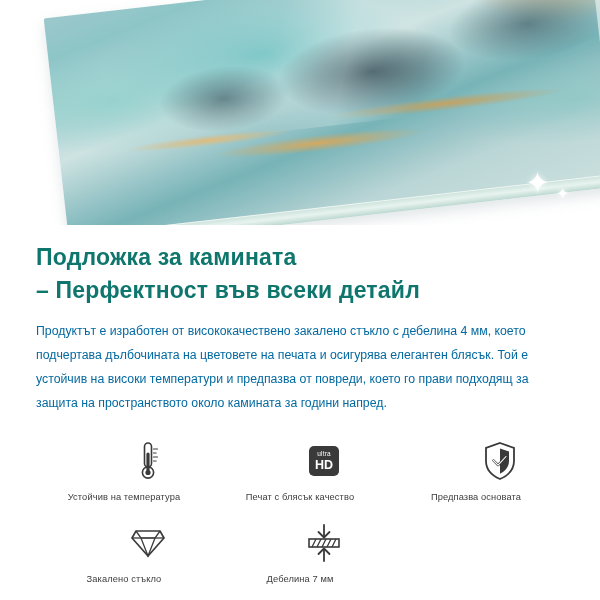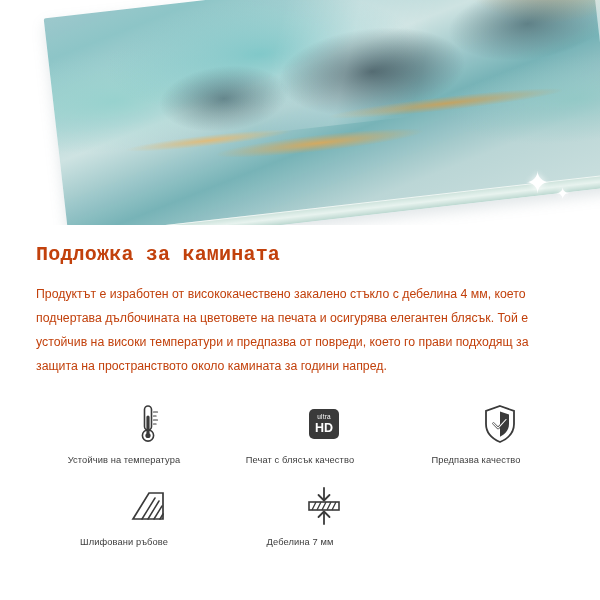--- a/index.html
+++ b/index.html
@@ -85,33 +85,33 @@
     line-height: 1;
     text-shadow: 0 0 6px rgba(255,255,255,0.9);
     user-select: none;
   }
   .sparkle.s1 { left: 525px; top: 168px; font-size: 30px; }
   .sparkle.s2 { left: 556px; top: 186px; font-size: 16px; }
 
   
   .content { padding: 0 36px; }
   .headline {
-    font-family: Liberation Mono, monospace;
-    font-size: 20px;
+    font-family: Liberation Sans, sans-serif;
+    font-size: 23px;
     line-height: 1.42;
-    color: #c2410c;
+    color: #0f766e;
     margin-top: 16px;
     letter-spacing: 0.2px;
   }
   .headline .l2 { display: block; }
   .body-copy {
     margin-top: 14px;
     font-size: 12.3px;
     line-height: 1.95;
-    color: #c2410c;
+    color: #0369a1;
     max-width: 534px;
   }
 
   
   .features {
     margin-top: 22px;
     display: grid;
     grid-template-columns: repeat(3, 1fr);
     row-gap: 18px;
   }
@@ -157,20 +157,21 @@
     <div class="panel-edge"></div>
   </div>
   <span class="sparkle s1">✦</span>
   <span class="sparkle s2">✦</span>
 </div>
 
 <div class="content">
 
   <h1 class="headline">
     <span>Подложка за камината</span>
+    <span class="l2">– Перфектност във всеки детайл</span>
   </h1>
 
   <p class="body-copy">Продуктът е изработен от висококачествено закалено стъкло с дебелина 4 мм, което подчертава дълбочината на цветовете на печата и осигурява елегантен блясък. Той е устойчив на високи температури и предпазва от повреди, което го прави подходящ за защита на пространството около камината за години напред.</p>
 
   <div class="features">
 
     <div class="feature">
       <div class="ico">
         <svg width="26" height="42" viewBox="0 0 26 42">
           <rect x="9.5" y="3" width="7" height="24" rx="3.5" fill="none" stroke="#3a3a3a" stroke-width="1.6"></rect>
@@ -195,33 +196,35 @@
 
     <div class="feature">
       <div class="ico">
         <svg width="34" height="40" viewBox="0 0 34 40">
           <path d="M17 2 L31 7 V20 C31 29 24 35 17 38 C10 35 3 29 3 20 V7 Z" fill="none" stroke="#3a3a3a" stroke-width="1.8"></path>
           <path d="M17 7.5 L26 10.6 V20 C26 26.4 21.4 30.7 17 32.7 Z" fill="#3a3a3a"></path>
           <path d="M10.5 19.5 l4.6 4.6 L23 15.5" fill="none" stroke="#3a3a3a" stroke-width="2.4" stroke-linecap="round" stroke-linejoin="round"></path>
           <path d="M10.5 19.5 l4.6 4.6 L23 15.5" fill="none" stroke="#ffffff" stroke-width="1.1" stroke-linecap="round" stroke-linejoin="round"></path>
         </svg>
       </div>
-      <div class="cap">Предпазва качество</div>
-    </div>
-
-
-    <div class="feature">
-      <div class="ico">
-        <svg width="38" height="34" viewBox="0 0 38 34">
-          <path d="M4 30 L20 4 L34 4 L34 30 Z" fill="none" stroke="#3a3a3a" stroke-width="1.7"></path>
-          <path d="M13 30 L26 9 M19 30 L30 12 M25 30 L33 17 M31 30 L34 25" stroke="#3a3a3a" stroke-width="1.5" stroke-linecap="round"></path>
-        </svg>
-      </div>
-      <div class="cap">Шлифовани ръбове</div>
-    </div>
+      <div class="cap">Предпазва основата</div>
+    </div>
+
+    <div class="feature">
+      <div class="ico">
+        <svg width="40" height="32" viewBox="0 0 40 32">
+          <path d="M8 4 H32 L36 11 L20 29 L4 11 Z" fill="none" stroke="#3a3a3a" stroke-width="1.7"></path>
+          <path d="M4 11 H36" stroke="#3a3a3a" stroke-width="1.3"></path>
+          <path d="M8 4 L13 11 L20 29 L27 11 L32 4" fill="none" stroke="#3a3a3a" stroke-width="1.3"></path>
+          <path d="M13 11 H27" stroke="#3a3a3a" stroke-width="1.1"></path>
+        </svg>
+      </div>
+      <div class="cap">Закалено стъкло</div>
+    </div>
+
 
     <div class="feature">
       <div class="ico">
         <svg width="40" height="40" viewBox="0 0 40 40">
           <path d="M20 2 V13" stroke="#3a3a3a" stroke-width="1.8" stroke-linecap="round"></path>
           <path d="M14.5 9 L20 14.5 L25.5 9" fill="none" stroke="#3a3a3a" stroke-width="1.8" stroke-linecap="round" stroke-linejoin="round"></path>
           <rect x="5" y="16" width="30" height="8" fill="none" stroke="#3a3a3a" stroke-width="1.6"></rect>
           <path d="M8 24 L12 16 M13 24 L17 16 M18 24 L22 16 M23 24 L27 16 M28 24 L32 16" stroke="#3a3a3a" stroke-width="1.3"></path>
           <path d="M20 38 V27" stroke="#3a3a3a" stroke-width="1.8" stroke-linecap="round"></path>
           <path d="M14.5 31 L20 25.5 L25.5 31" fill="none" stroke="#3a3a3a" stroke-width="1.8" stroke-linecap="round" stroke-linejoin="round"></path>

